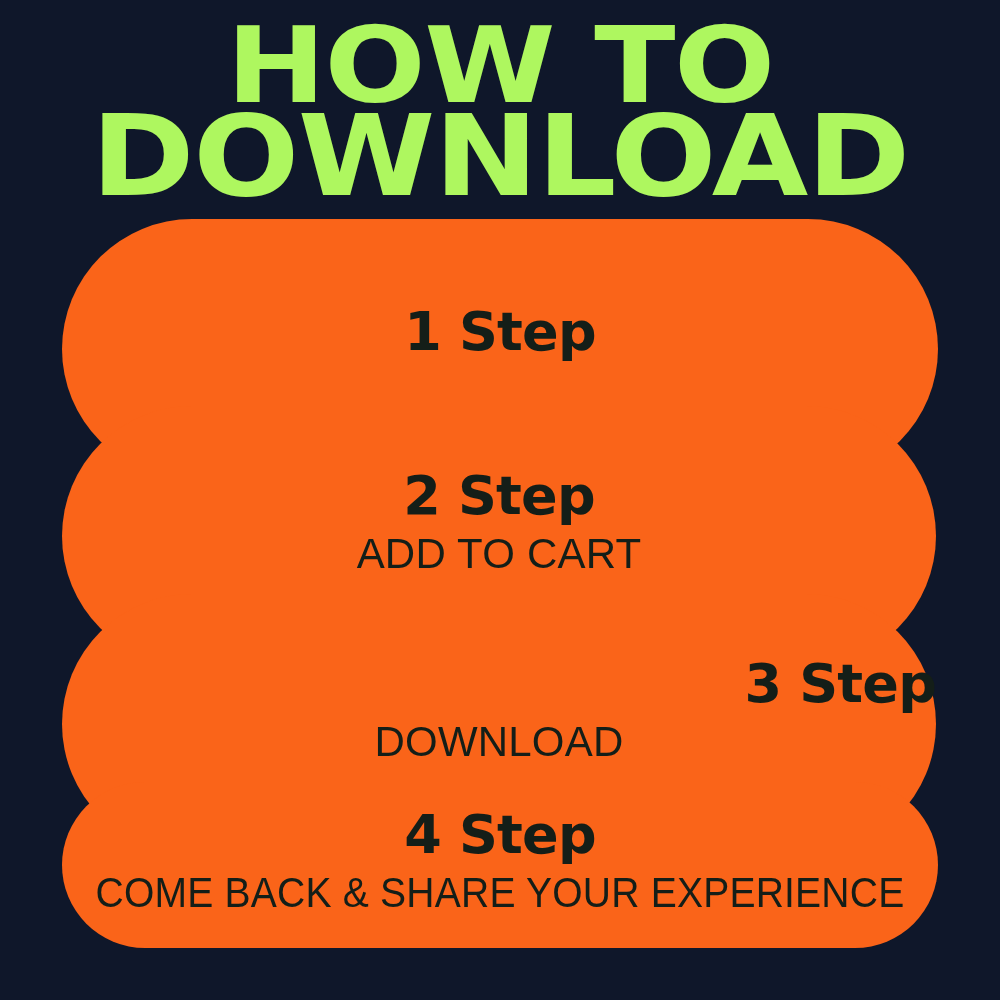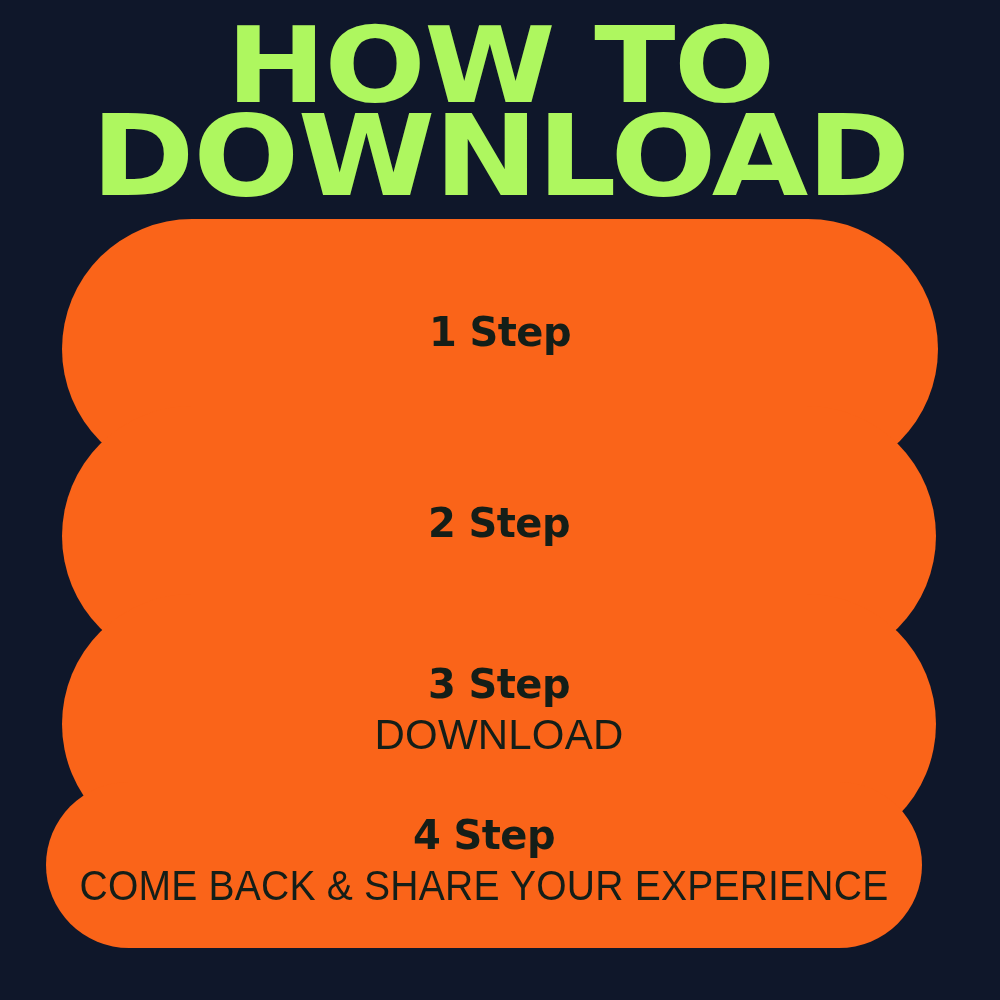--- a/index.html
+++ b/index.html
@@ -67,40 +67,40 @@
     display: flex;
     flex-direction: column;
     align-items: center;
     justify-content: center;
     box-sizing: border-box;
   }
   
   .step-pill.p1 { left: 62px; width: 876px; top: 219px; height: 260px; z-index: 1; }
   .step-pill.p2 { left: 62px; width: 874px; top: 406px; height: 260px; z-index: 2; }
   .step-pill.p3 { left: 62px; width: 874px; top: 594px; height: 260px; z-index: 3; }
-  .step-pill.p4 { left: 46px; width: 876px; top: 782px; height: 166px; z-index: 4; }
+  .step-pill.p4 { left: 62px; width: 876px; top: 782px; height: 166px; z-index: 4; }
 
   .step-inner {
     position: relative;
     width: 100%;
     text-align: center;
     pointer-events: none;
   }
   
   .p1 .step-inner { transform: translateY(-17px); }
   .p2 .step-inner { transform: translateY(-13px); }
   .p3 .step-inner { transform: translateY(-13px); }
   .p4 .step-inner { transform: translateY(-3px); }
 
   .step-heading {
     display: block;
     color: #141E18;
     font-family: "DejaVu Sans", sans-serif;
     font-weight: 700;
-    font-size: 40px;
+    font-size: 54px;
     line-height: 1.0;
     letter-spacing: -0.015em;
     white-space: nowrap;
   }
   .step-subtitle {
     display: block;
     color: #141E18;
     font-family: "Liberation Sans", sans-serif;
     font-weight: 400;
     font-size: 42px;
@@ -130,26 +130,27 @@
 
     <div class="step-pill p1" style="background: rgb(250, 100, 25);">
       <div class="step-inner">
         <span class="step-heading" style="color: rgb(20, 30, 24);">1 Step</span>
       </div>
     </div>
 
     <div class="step-pill p2" style="background: rgb(250, 100, 25);">
       <div class="step-inner">
         <span class="step-heading" style="color: rgb(20, 30, 24);">2 Step</span>
+        <span class="step-subtitle" style="color: rgb(20, 30, 24);">ADD TO CART</span>
       </div>
     </div>
 
     <div class="step-pill p3" style="background: rgb(250, 100, 25);">
       <div class="step-inner">
-        <span class="step-heading" style="color: rgb(20, 30, 24);">3 Step</span>
+        <span class="step-heading" style="color: rgb(20, 30, 24); text-align: right;">3 Step</span>
         <span class="step-subtitle" style="color: rgb(20, 30, 24);">DOWNLOAD</span>
       </div>
     </div>
 
     <div class="step-pill p4" style="background: rgb(250, 100, 25);">
       <div class="step-inner">
         <span class="step-heading" style="color: rgb(20, 30, 24);">4 Step</span>
         <span class="step-subtitle condensed" style="color: rgb(20, 30, 24);">COME BACK &amp; SHARE YOUR EXPERIENCE</span>
       </div>
     </div>

